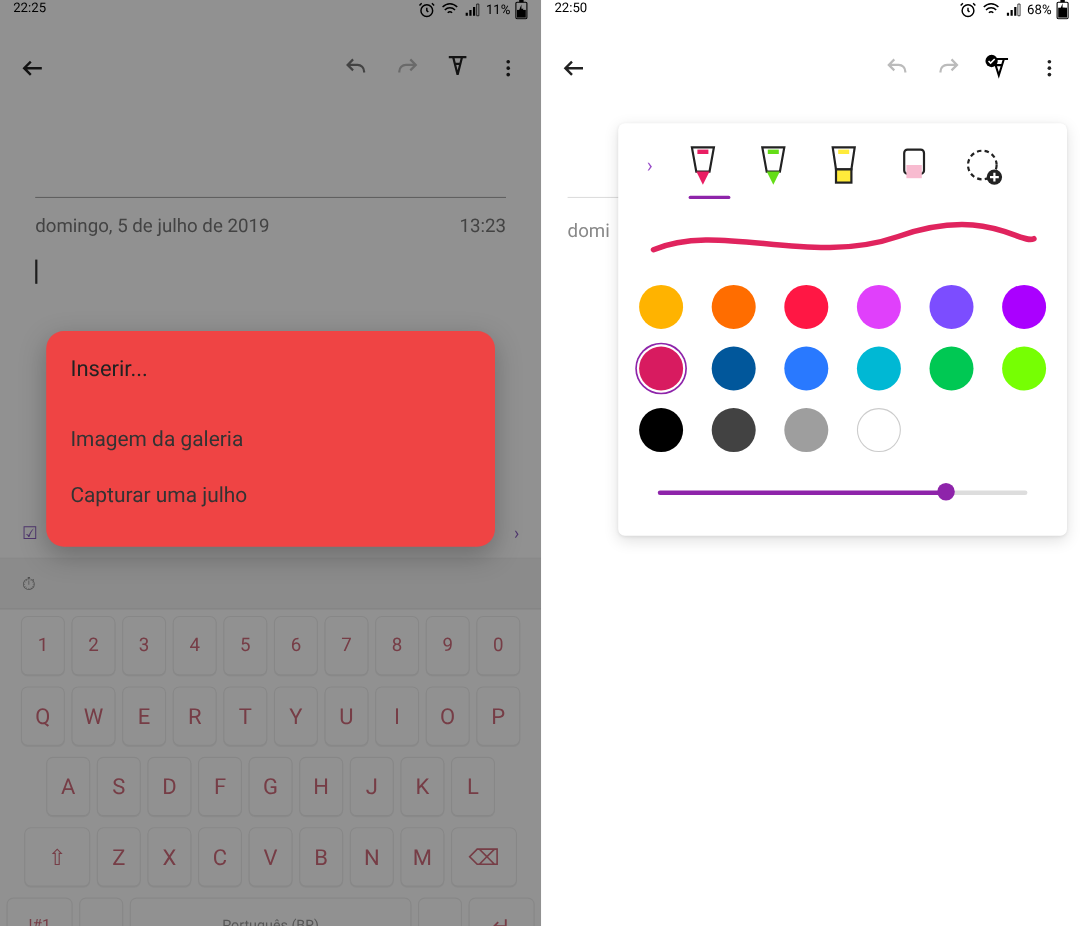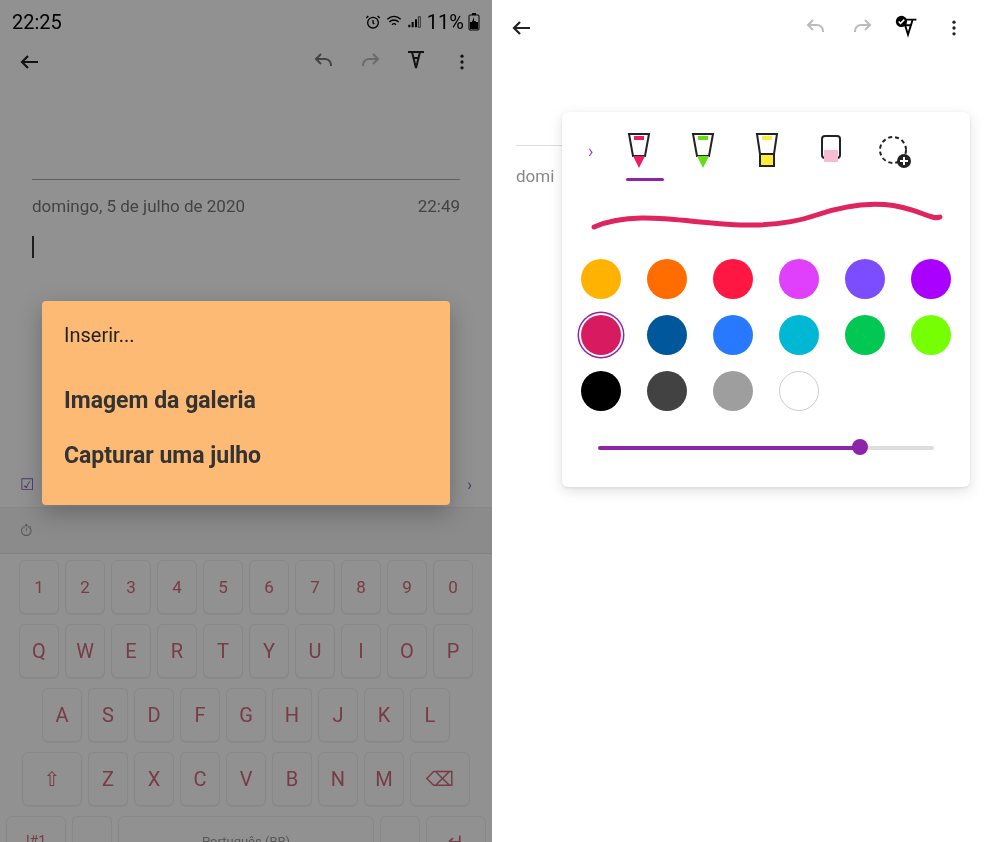--- a/index.html
+++ b/index.html
@@ -15,24 +15,24 @@
     height: 842px;
     overflow: hidden;
   }
   .phone-left { width: 492px; }
   .phone-right { width: 492px; }
 
   
   .statusbar {
     height: 34px;
     display: flex;
-    align-items: flex-end;
+    align-items: flex-start;
     justify-content: space-between;
     padding: 0 12px;
-    font-size: 20px;
+    font-size: 12px;
     color: #000;
   }
   .phone-left .statusbar { color: #000; }
   .statusbar .right { display:flex; align-items:center; gap:4px; }
   .statusbar .right svg { display:block; }
 
   
   .toolbar {
     height: 56px;
     display: flex;
@@ -71,27 +71,27 @@
     inset: 0;
     background: rgba(0,0,0,0.43);
   }
 
   
   .popup {
     position: absolute;
     left: 42px;
     top: 301px;
     width: 408px;
-    background: #fdba74;
-    border-radius: 4px;
+    background: #ef4444;
+    border-radius: 16px;
     box-shadow: 0 8px 24px rgba(0,0,0,0.25);
     padding: 22px 22px;
   }
   .popup .ptitle { font-size: 20px; color: #222; margin-bottom: 26px; }
-  .popup .pitem { font-size: 23px; color: #333; padding: 14px 0; font-weight: bold; }
+  .popup .pitem { font-size: 19px; color: #333; padding: 14px 0; }
 
   
   .kbwrap {
     position:absolute;
     left:0; right:0;
     bottom:0;
     height: 380px;
     background: #fff;
   }
   .strip {
@@ -272,22 +272,22 @@
           <circle cx="12" cy="5" r="2"></circle>
           <circle cx="12" cy="12" r="2"></circle>
           <circle cx="12" cy="19" r="2"></circle>
         </svg>
     </span>
   </div>
 
   <div class="note-area">
     <div class="title-underline"></div>
     <div class="meta-row">
-      <span>domingo, 5 de julho de 2020</span>
-      <span>22:49</span>
+      <span>domingo, 5 de julho de 2019</span>
+      <span>13:23</span>
     </div>
     <div class="cursor"></div>
   </div>
 
   <div class="kbwrap">
     <div class="strip">
       <span>☑</span>
       <span>›</span>
     </div>
     <div class="clip">
@@ -354,20 +354,43 @@
 
   <div class="popup">
     <div class="ptitle">Inserir...</div>
     <div class="pitem">Imagem da galeria</div>
     <div class="pitem">Capturar uma julho</div>
   </div>
 </div>
 
 <div class="phone phone-right">
 
+  <div class="statusbar">
+    <span>22:50</span>
+    <span class="right">
+      <svg width="16" height="16" viewBox="0 0 24 24" fill="none" stroke="#000" stroke-width="2">
+          <circle cx="12" cy="13" r="8"></circle>
+          <path d="M12 9v4l2 2M5 3l-3 3M22 6l-3-3"></path>
+        </svg>
+      <svg width="18" height="16" viewBox="0 0 24 24" fill="none" stroke="#000" stroke-width="2">
+          <path d="M2 8c6-6 14-6 20 0M5 12c4-4 10-4 14 0M9 16c2-2 4-2 6 0M12 20h0"></path>
+        </svg>
+      <svg width="16" height="16" viewBox="0 0 24 24">
+          <path fill="#000" d="M2 20h3v-4H2zM7 20h3v-8H7zM12 20h3V8h-3z"></path>
+          <path fill="none" stroke="#000" d="M17 20h3V4h-3z"></path>
+        </svg>
+      <span>68%</span>
+      <svg width="12" height="18" viewBox="0 0 12 18">
+          <rect x="1" y="2" width="10" height="15" rx="1" fill="none" stroke="#000"></rect>
+          <rect x="4" y="0" width="4" height="2" fill="#000"></rect>
+          <rect x="2" y="7" width="8" height="9" fill="#000"></rect>
+          <path d="M6 3l-2 5h2l-1 4 3-5H6z" fill="#000"></path>
+        </svg>
+    </span>
+  </div>
 
   <div class="toolbar">
     <span class="tb-icon">
       <svg width="24" height="24" viewBox="0 0 24 24" fill="none" stroke="#222" stroke-width="2.2">
           <path d="M20 12H4M10 6l-6 6 6 6"></path>
         </svg>
     </span>
     <span class="spacer"></span>
     <span class="tb-icon">
       <svg width="28" height="24" viewBox="0 0 24 24" fill="none" stroke="#bbb" stroke-width="2">

